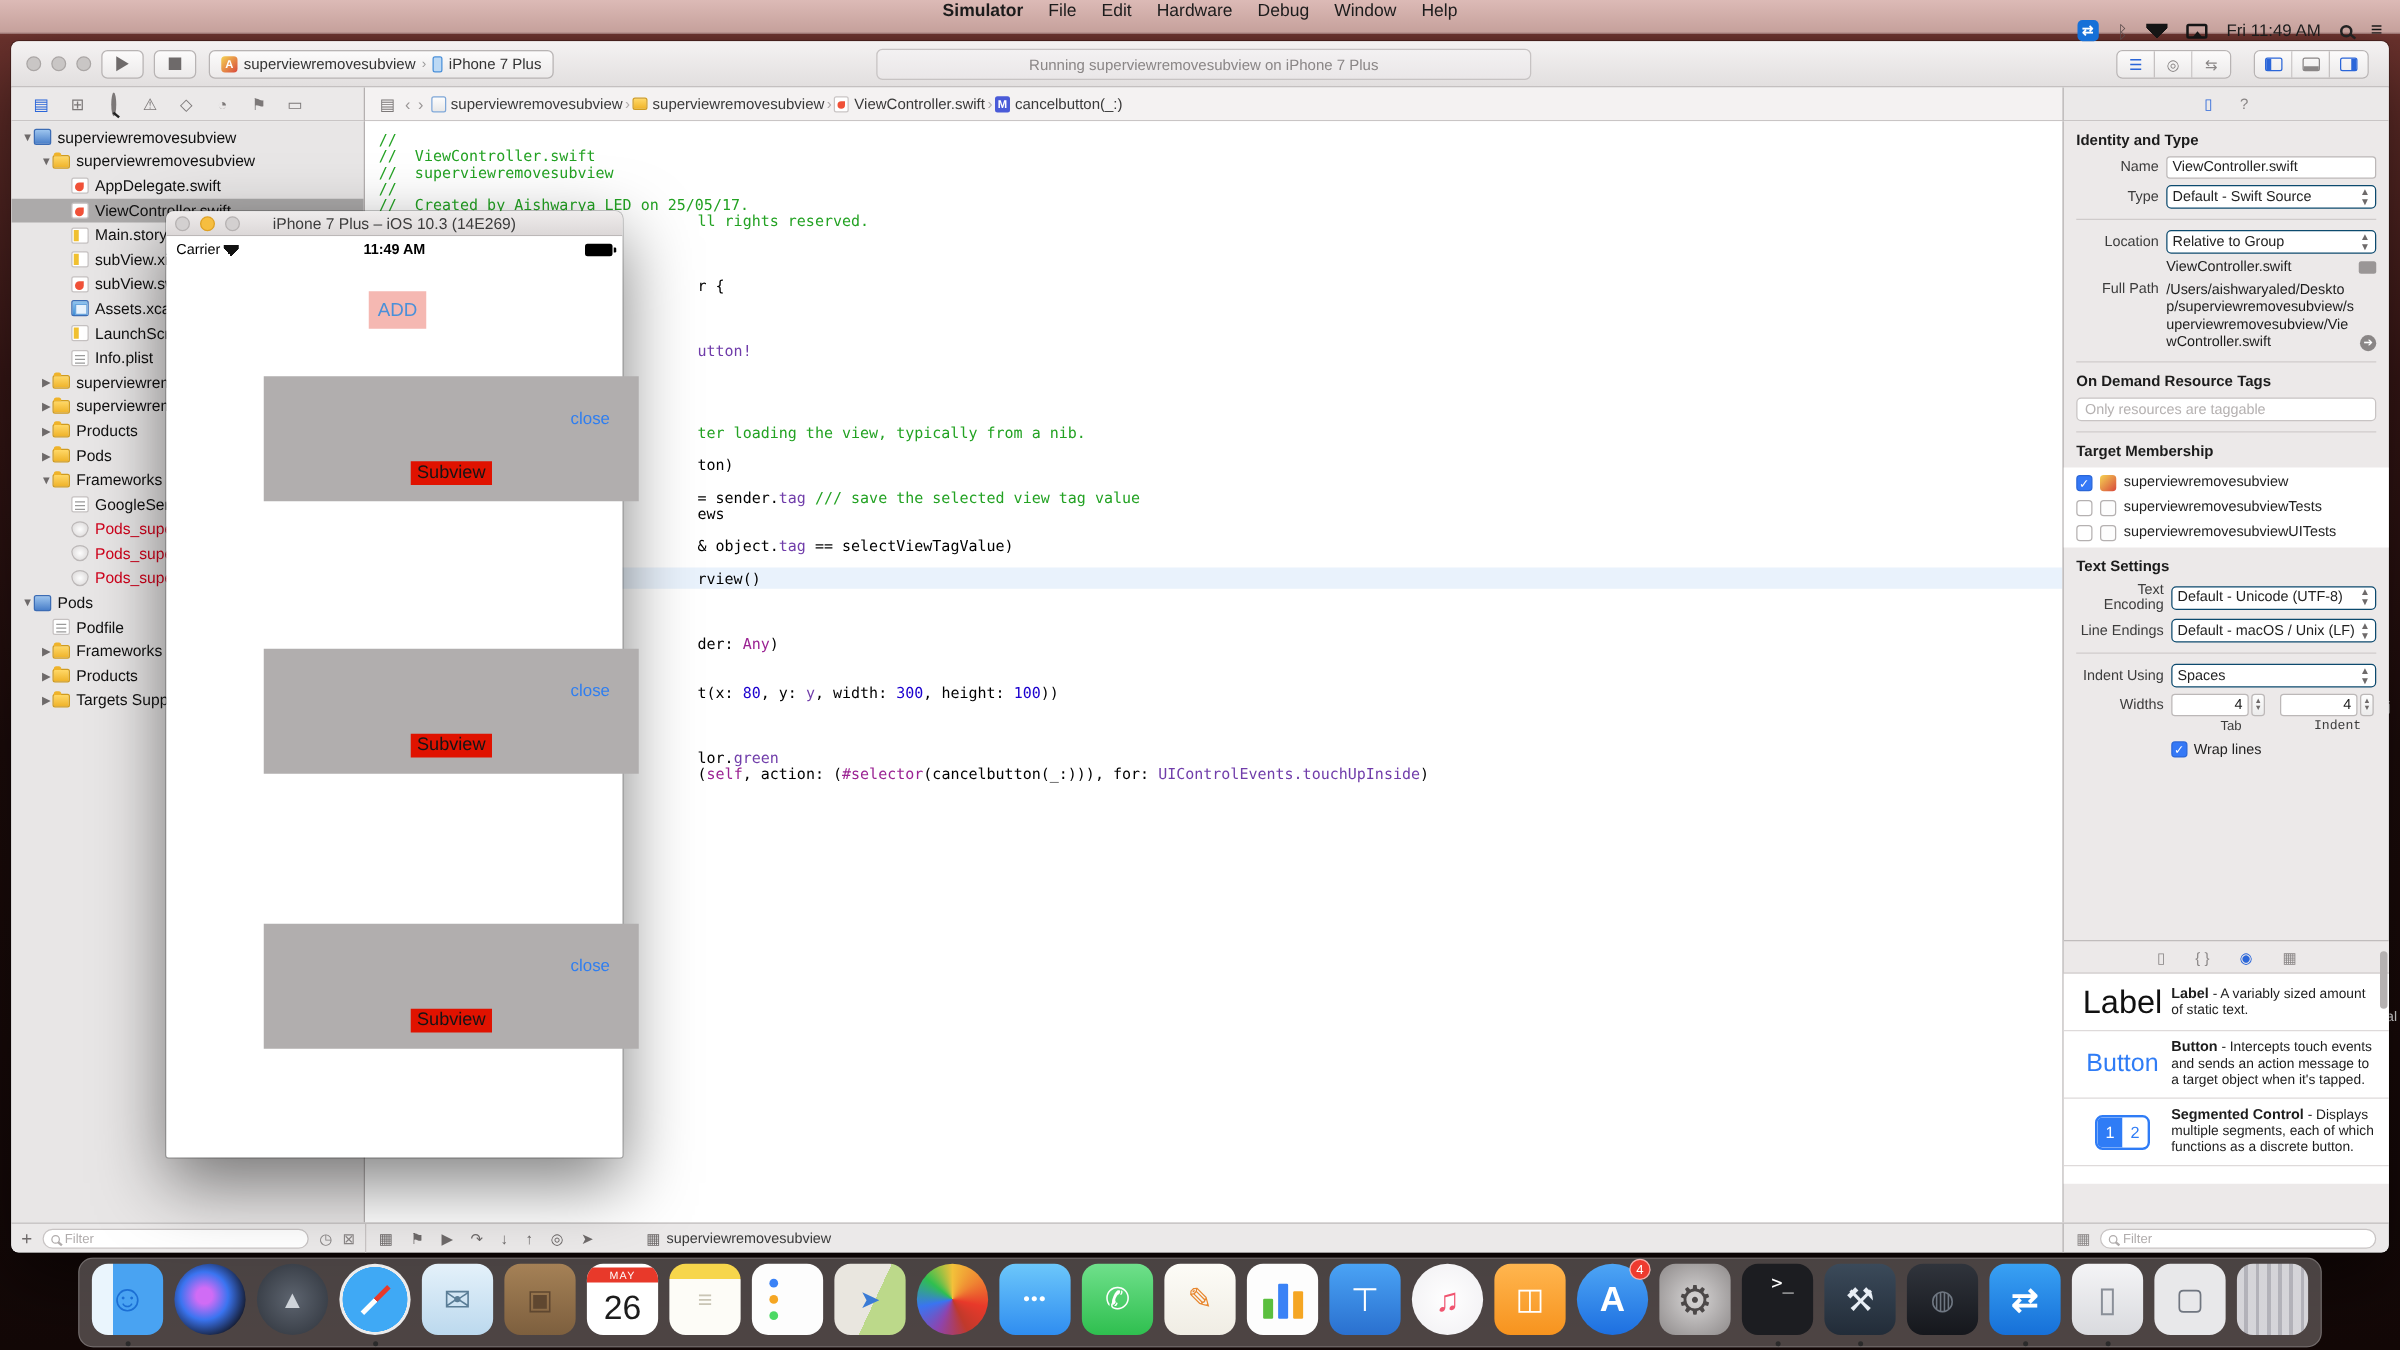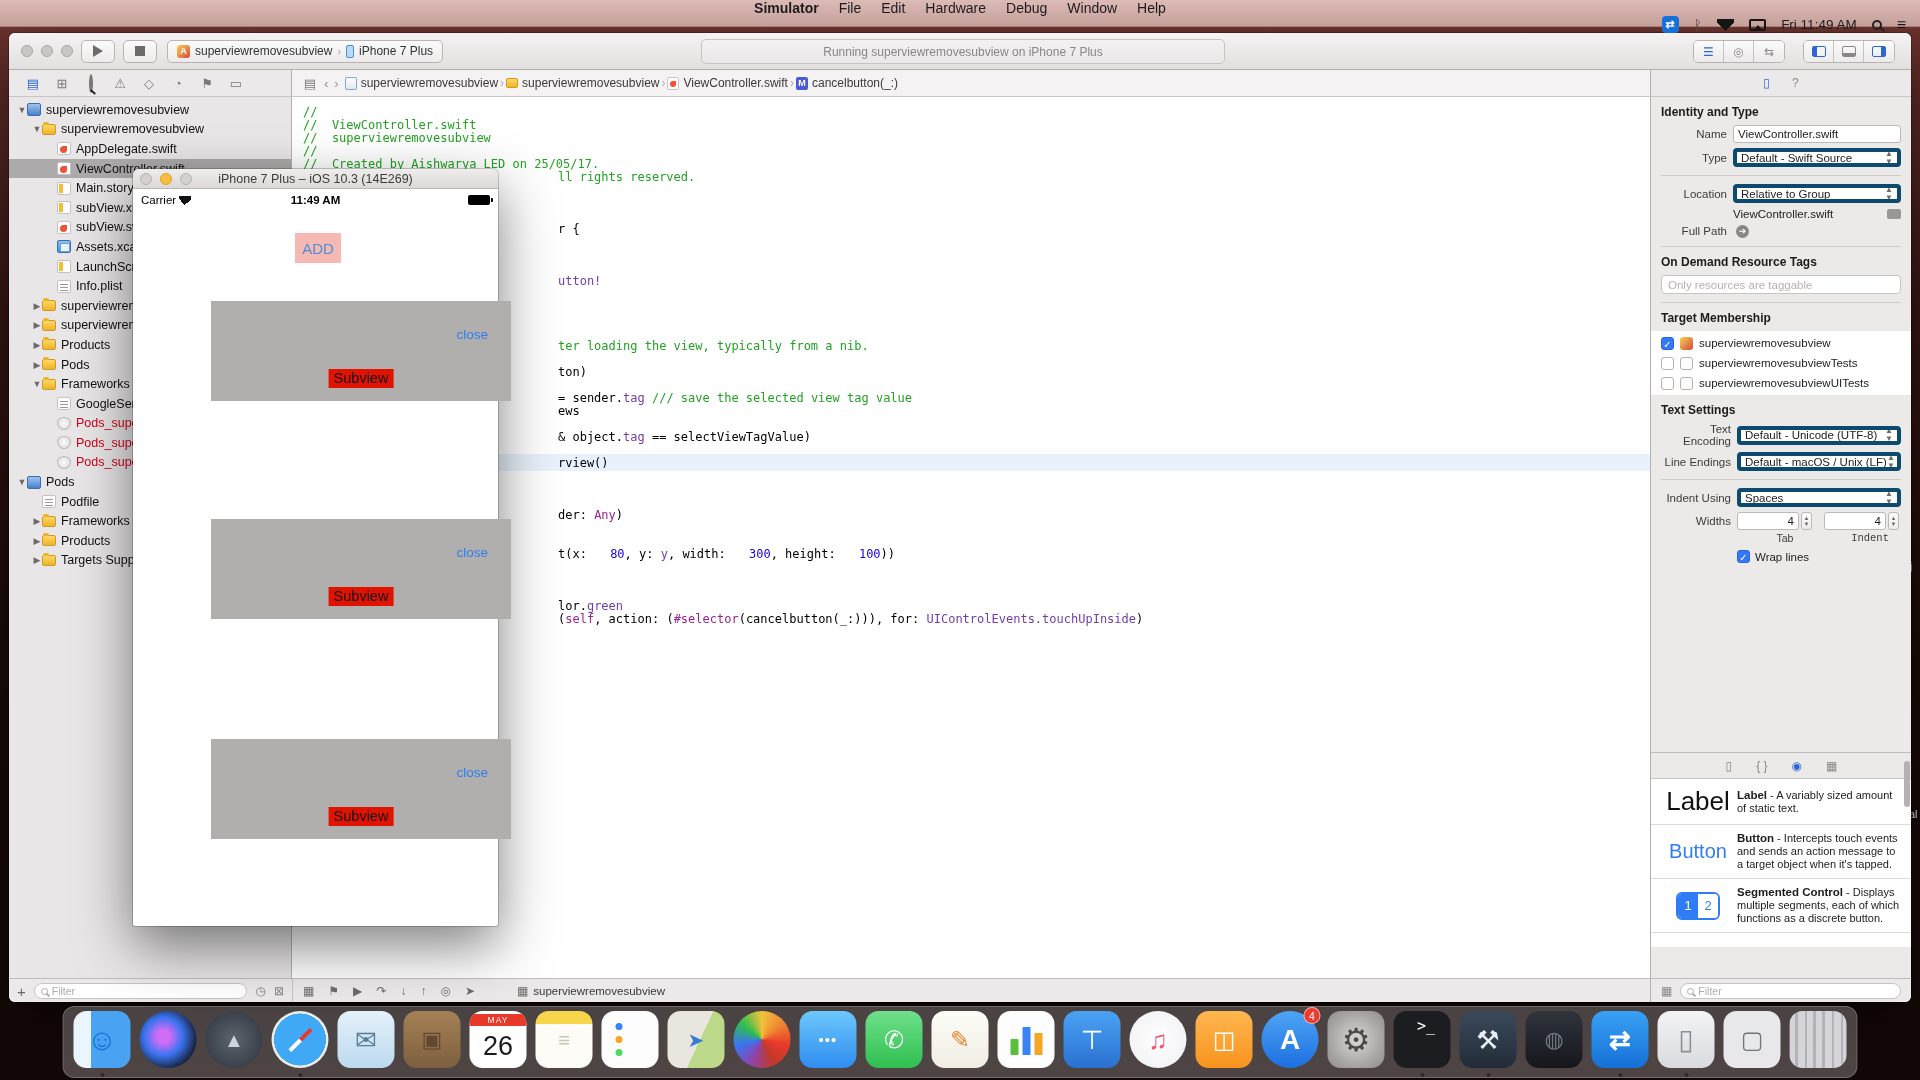--- a/index.html
+++ b/index.html
@@ -113,39 +113,39 @@
   .filter-cap .mag::after { background:#b0acac; width:4px; right:-3px; }
   .ftr-ic { color:#8a8686; font-size:12px; }
 
   
   #editor { position:absolute; left:283px; top:64px; width:1358px; height:881px; background:#fff; overflow:hidden; }
   .code-line { position:absolute; font-family:"DejaVu Sans Mono",monospace; font-size:12px; line-height:14px; white-space:pre; }
   .hl-band { position:absolute; left:0; width:1358px; height:17px; background:#e9f2fc; }
   .tok-com { color:#23a223; }
   .tok-pl { color:#000; }
   .tok-kw { color:#9b2393; }
-  .tok-num { color:#1c00cf;margin-left:16px; }
+  .tok-num { color:#1c00cf; }
   .tok-ty { color:#703daa; }
 
   
   #bottombar { position:absolute; left:0; top:945px; width:1902px; height:24px; background:#ebe9e9; border-top:1px solid #c0bcbc; }
   #debugbar { position:absolute; left:283px; top:0; width:1358px; height:24px; display:flex; align-items:center; gap:14px; padding-left:10px; border-left:1px solid #c9c5c5; }
   .dbg-ic { color:#6e6a6a; font-size:12px; }
   #dbg-proc { display:flex; align-items:center; gap:5px; font-size:11.5px; color:#3a3a3a; margin-left:28px; }
   #insp-footer { position:absolute; left:1641px; top:0; width:261px; height:24px; display:flex; align-items:center; gap:8px; padding:0 10px; border-left:1px solid #b4b0b0; }
   .grid-ic { color:#8a8686; font-size:12px; }
 
   
   #inspector { position:absolute; left:1641px; top:64px; width:261px; height:881px; background:#ece9e9; border-left:1px solid #b4b0b0; font-size:12px; color:#222; }
   #insp-scroll { padding:8px 10px 0 10px; }
   .insp-hdr { font-weight:bold; font-size:12px; color:#1c1c1c; margin-bottom:6px; }
   .insp-row { display:flex; align-items:center; margin-bottom:5px; }
   .insp-lab { width:72px; text-align:right; padding-right:6px; color:#3c3c3c; flex-shrink:0; font-size:11.5px; }
   .insp-field { flex:1; height:18px; background:#fff; border:1px solid #bcb8b8; border-radius:3px; padding:0 4px; font-size:11.5px; display:flex; align-items:center; overflow:hidden; white-space:nowrap; }
-  .insp-pop { flex:1; height:19px; background:#fff; border:4px solid #0c4a6e; border-radius:4px; padding:0 4px; font-size:11.5px; display:flex; align-items:center; white-space:nowrap; overflow:hidden; }
+  .insp-pop { flex:1; height:19px; background:#fff; border:1px solid #0c4a6e; border-radius:4px; padding:0 4px; font-size:11.5px; display:flex; align-items:center; white-space:nowrap; overflow:hidden; }
   .pop-chev { margin-left:auto; color:#6e6a6a; font-size:8px; line-height:8px; display:flex; flex-direction:column; align-items:center; }
   .insp-sep { border:none; border-top:1px solid #cfcbcb; margin:8px 0; }
   .fp-wrap { display:flex; margin-bottom:5px; }
   .fp-text { flex:1; font-size:11.5px; line-height:14px; word-break:break-all; color:#1c1c1c; }
   .fp-arrow { width:13px; height:13px; border-radius:50%; background:#8a8686; color:#fff; font-size:9px; text-align:center; line-height:13px; align-self:flex-end; margin-left:3px; flex-shrink:0; }
   .folder-mini { width:14px; height:10px; background:#9a9696; border-radius:2px; margin-left:6px; }
   .ph-field { height:19px; background:#fff; border:1px solid #c8c4c4; border-radius:4px; padding:0 6px; font-size:11.5px; color:#b5b1b1; display:flex; align-items:center; margin-bottom:4px; }
   #tm-rows { background:#fff; margin:0 -10px; padding:2px 10px; }
   .tm-row { display:flex; align-items:center; gap:6px; height:20px; font-size:11.5px; }
   .cbx { width:13px; height:13px; border-radius:3px; border:1px solid #b5b1b1; background:#fff; flex-shrink:0; }
@@ -559,20 +559,21 @@
               <span>▼</span>
             </span>
           </span>
       </div>
       <div class="insp-row" style="margin-left:72px;">
         <span style="font-size:11.5px;">ViewController.swift</span>
         <span class="folder-mini" style="margin-left:auto;"></span>
       </div>
       <div class="fp-wrap">
         <span class="insp-lab">Full Path</span>
+        <span class="fp-text">/Users/aishwaryaled/Desktop/superviewremovesubview/superviewremovesubview/ViewController.swift</span>
         <span class="fp-arrow">➔</span>
       </div>
       <hr class="insp-sep">
       <div class="insp-hdr">On Demand Resource Tags</div>
       <div class="ph-field">
           <span>Only resources are taggable</span>
         </div>
       <hr class="insp-sep">
       <div class="insp-hdr">Target Membership</div>
       <div id="tm-rows">

